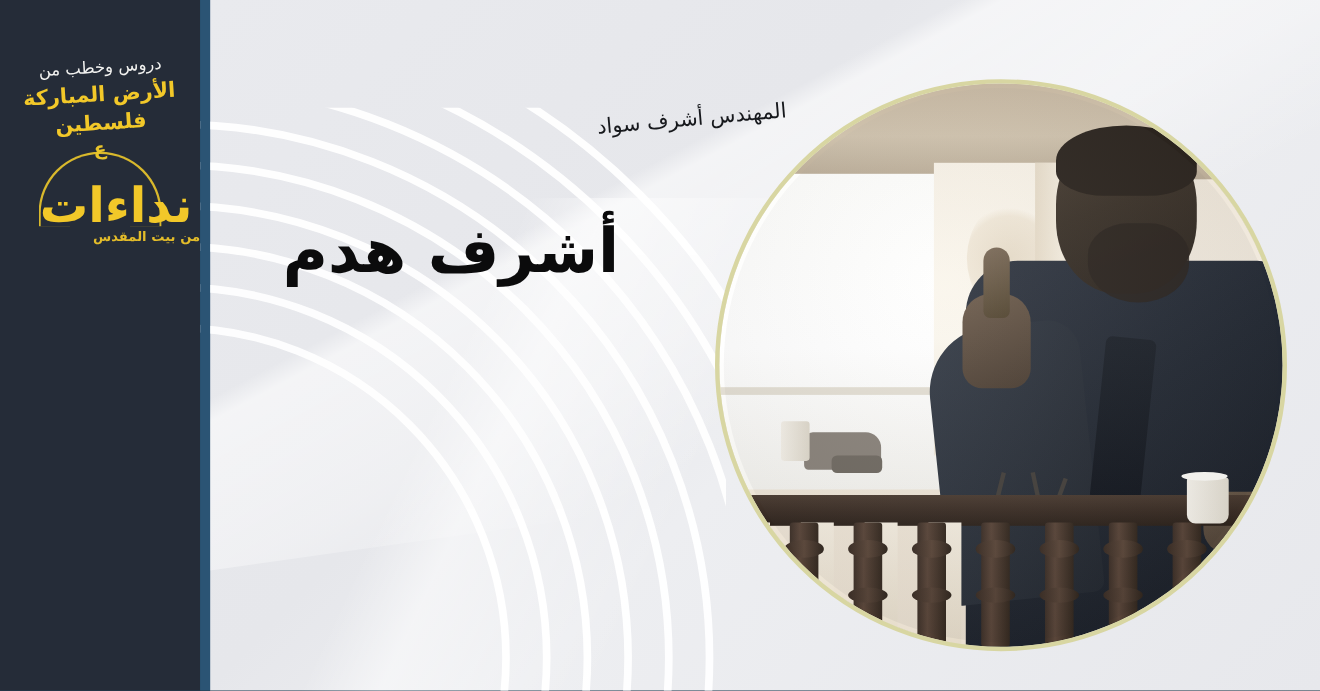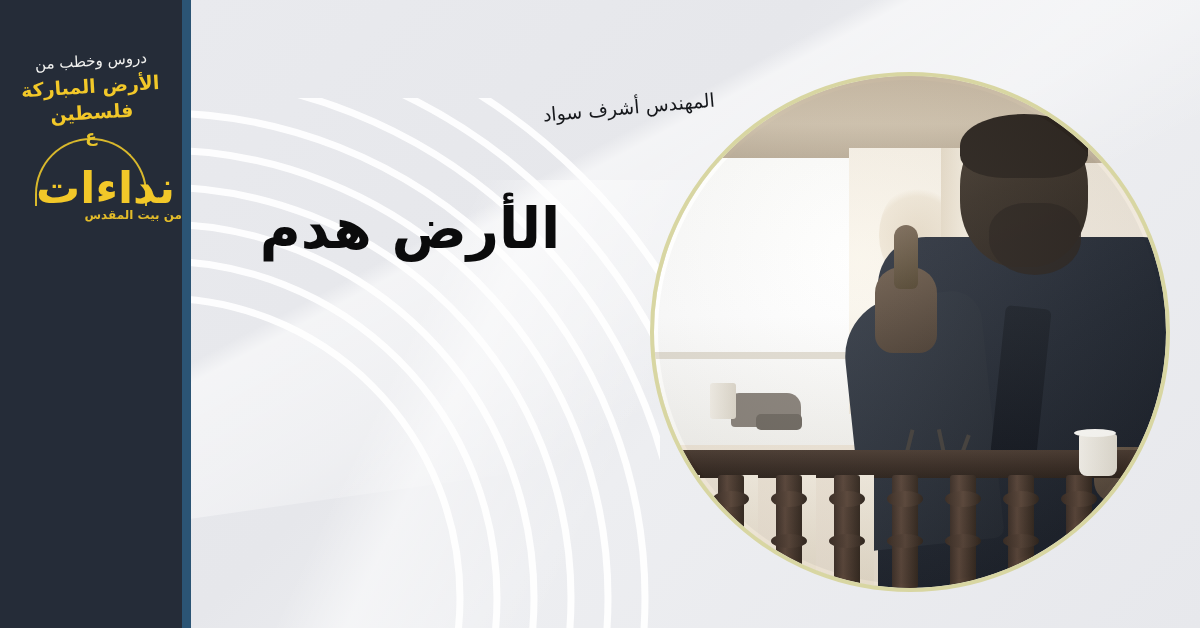--- a/index.html
+++ b/index.html
@@ -218,21 +218,21 @@
   <div class="logo-mark">
     <div class="logo-dome"></div>
     <div class="logo-finial">ع</div>
     <div class="logo-word">نداءات</div>
     <div class="logo-tag">من بيت المقدس</div>
   </div>
 
   <div class="speaker">المهندس أشرف سواد</div>
 
   <div class="title">
-    <span>الأرض هدم</span>
+    <span>أشرف هدم</span>
   </div>
 
   <div class="photo-wrap">
     <div class="photo">
       <div class="ph-wall"></div>
       <div class="ph-ceiling"></div>
       <div class="ph-window"></div>
       <div class="ph-window-frame"></div>
       <div class="ph-window2"></div>
       <div class="ph-blur-face"></div>

